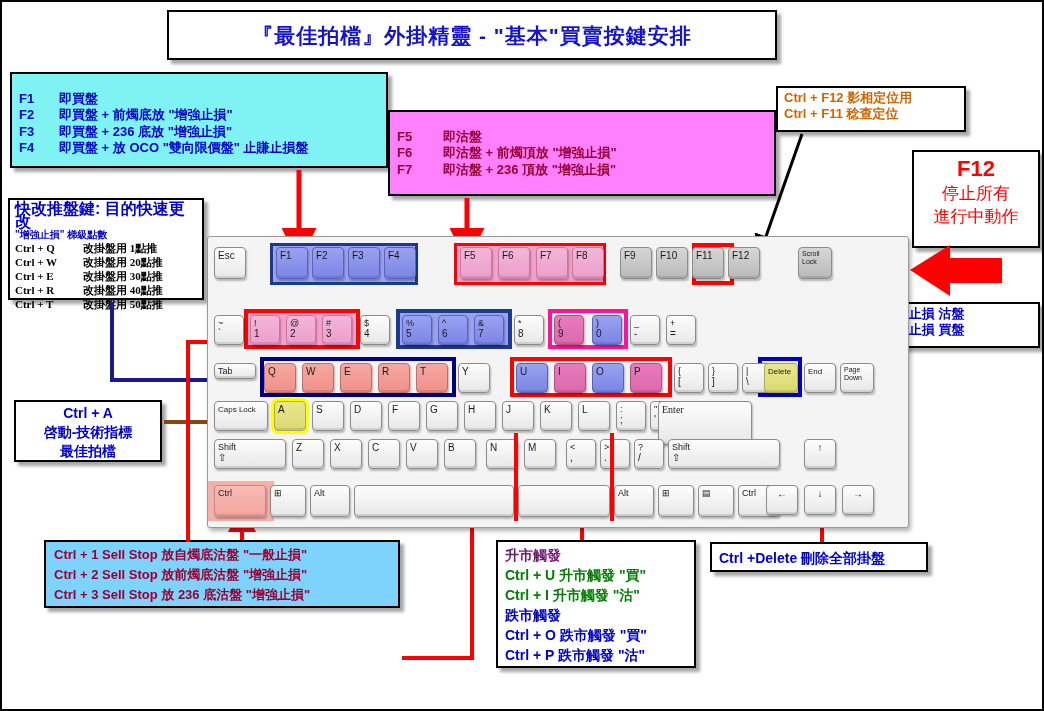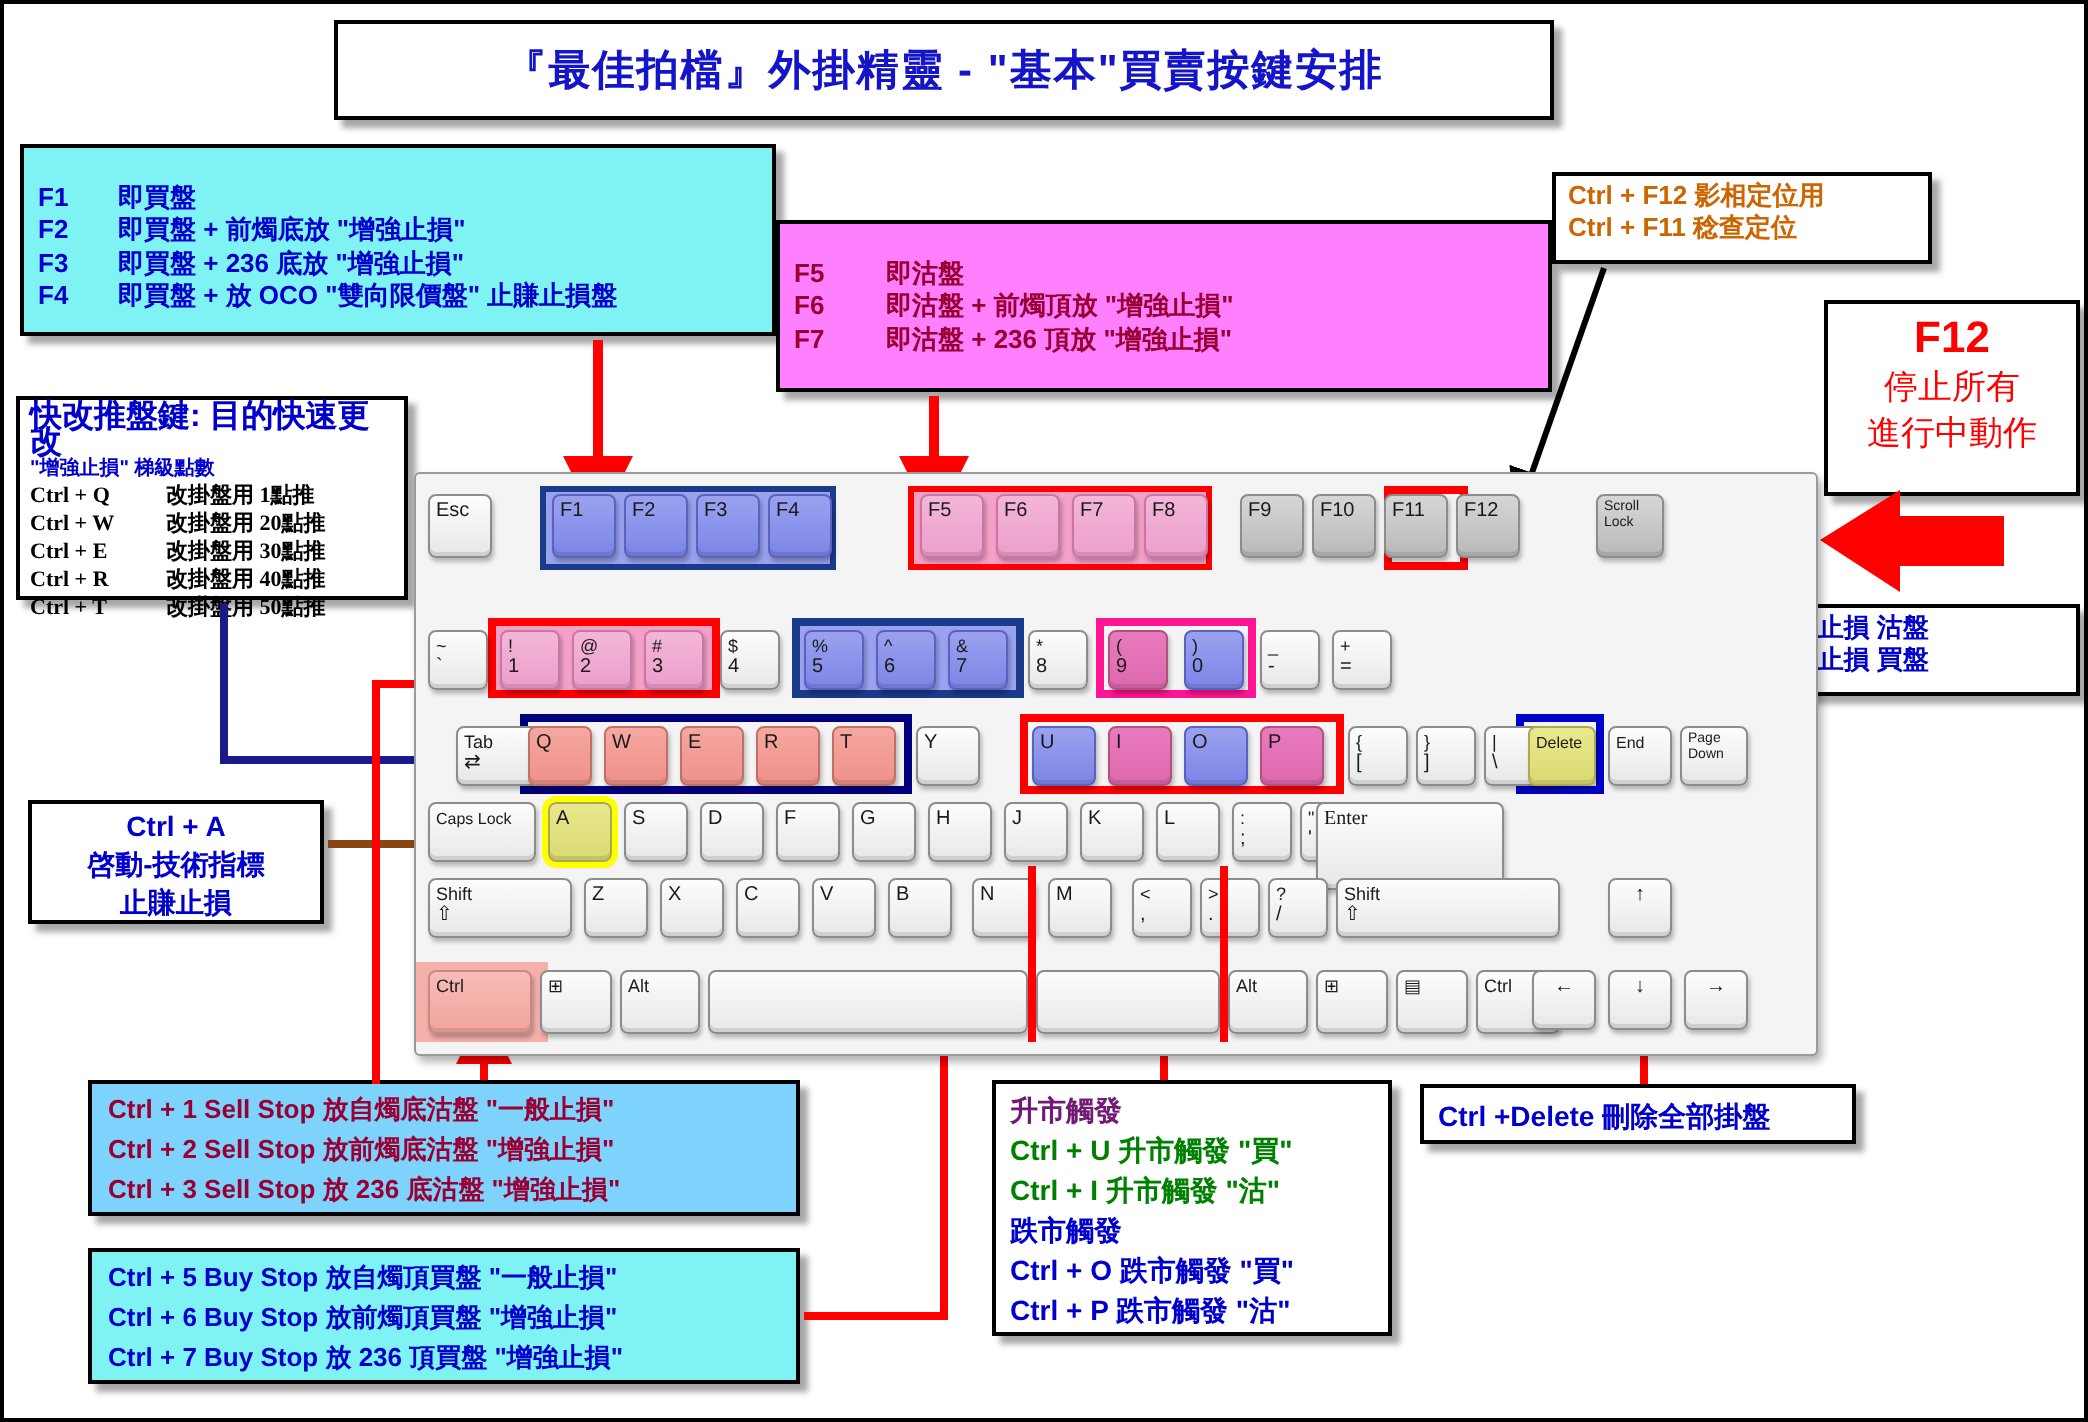--- a/index.html
+++ b/index.html
@@ -112,34 +112,29 @@
   </div>
 
   <div class="box" style="left:694px;top:300px;width:344px;height:46px;padding:2px 6px;">
     <div class="ln" style="font-size:13px;font-weight:bold;color:#0000cc;">Ctrl + 9 放 OCO "雙向限價盤" 止賺止損 沽盤</div>
     <div class="ln" style="font-size:13px;font-weight:bold;color:#0000cc;">Ctrl + 0 放 OCO "雙向限價盤" 止賺止損 買盤</div>
   </div>
 
   <div class="box" style="left:12px;top:398px;width:148px;height:62px;padding:2px 4px;text-align:center;">
     <div style="font-size:14px;font-weight:bold;color:#0000cc;line-height:19px;">Ctrl + A</div>
     <div style="font-size:14px;font-weight:bold;color:#0000cc;line-height:19px;">啓動-技術指標</div>
-    <div style="font-size:14px;font-weight:bold;color:#0000cc;line-height:19px;">止賺止損</div>
+    <div style="font-size:14px;font-weight:bold;color:#0000cc;line-height:19px;">最佳拍檔</div>
   </div>
 
   <div class="box" style="left:42px;top:538px;width:356px;height:68px;background:#7dd3fc;padding:3px 8px;">
     <div class="ln" style="font-size:13px;font-weight:bold;color:#990033;line-height:20px;">Ctrl + 1   Sell Stop  放自燭底沽盤 "一般止損"</div>
     <div class="ln" style="font-size:13px;font-weight:bold;color:#990033;line-height:20px;">Ctrl + 2   Sell Stop  放前燭底沽盤 "增強止損"</div>
     <div class="ln" style="font-size:13px;font-weight:bold;color:#990033;line-height:20px;">Ctrl + 3   Sell Stop  放  236 底沽盤 "增強止損"</div>
   </div>
 
-  <div class="box" style="left:42px;top:622px;width:356px;height:68px;background:#7ff3f3;padding:3px 8px;">
-    <div class="ln" style="font-size:13px;font-weight:bold;color:#0000cc;line-height:20px;">Ctrl + 5   Buy Stop  放自燭頂買盤 "一般止損"</div>
-    <div class="ln" style="font-size:13px;font-weight:bold;color:#0000cc;line-height:20px;">Ctrl + 6   Buy Stop  放前燭頂買盤 "增強止損"</div>
-    <div class="ln" style="font-size:13px;font-weight:bold;color:#0000cc;line-height:20px;">Ctrl + 7   Buy Stop  放  236 頂買盤 "增強止損"</div>
-  </div>
 
   <div class="box" style="left:494px;top:538px;width:200px;height:128px;padding:3px 7px;">
     <div style="font-size:14px;font-weight:bold;color:#701a75;line-height:20px;">升市觸發</div>
     <div class="ln" style="font-size:14px;font-weight:bold;color:#008000;line-height:20px;">Ctrl + U  升市觸發 "買"</div>
     <div class="ln" style="font-size:14px;font-weight:bold;color:#008000;line-height:20px;">Ctrl + I    升市觸發 "沽"</div>
     <div style="font-size:14px;font-weight:bold;color:#0000cc;line-height:20px;">跌市觸發</div>
     <div class="ln" style="font-size:14px;font-weight:bold;color:#0000cc;line-height:20px;">Ctrl + O   跌市觸發 "買"</div>
     <div class="ln" style="font-size:14px;font-weight:bold;color:#0000cc;line-height:20px;">Ctrl + P   跌市觸發 "沽"</div>
   </div>
 
@@ -306,21 +301,21 @@
         </div>
       <div class="key" style="left:422px;top:78px;width:30px;height:30px;">
         <span class="top">_</span>
         <span class="bot">-</span>
         </div>
       <div class="key" style="left:458px;top:78px;width:30px;height:30px;">
         <span class="top">+</span>
         <span class="bot">=</span>
         </div>
 
-      <div class="key" style="left:20px;top:126px;width:42px;height:30px;">
+      <div class="key" style="left:6px;top:126px;width:42px;height:16px;">
         <span class="top">Tab</span>
         <span class="bot">⇄</span>
         </div>
       <div class="key salmon" style="left:56px;top:126px;width:32px;height:30px;">
         <span class="bot">Q</span>
         </div>
       <div class="key salmon" style="left:94px;top:126px;width:32px;height:30px;">
         <span class="bot">W</span>
         </div>
       <div class="key salmon" style="left:132px;top:126px;width:32px;height:30px;">

